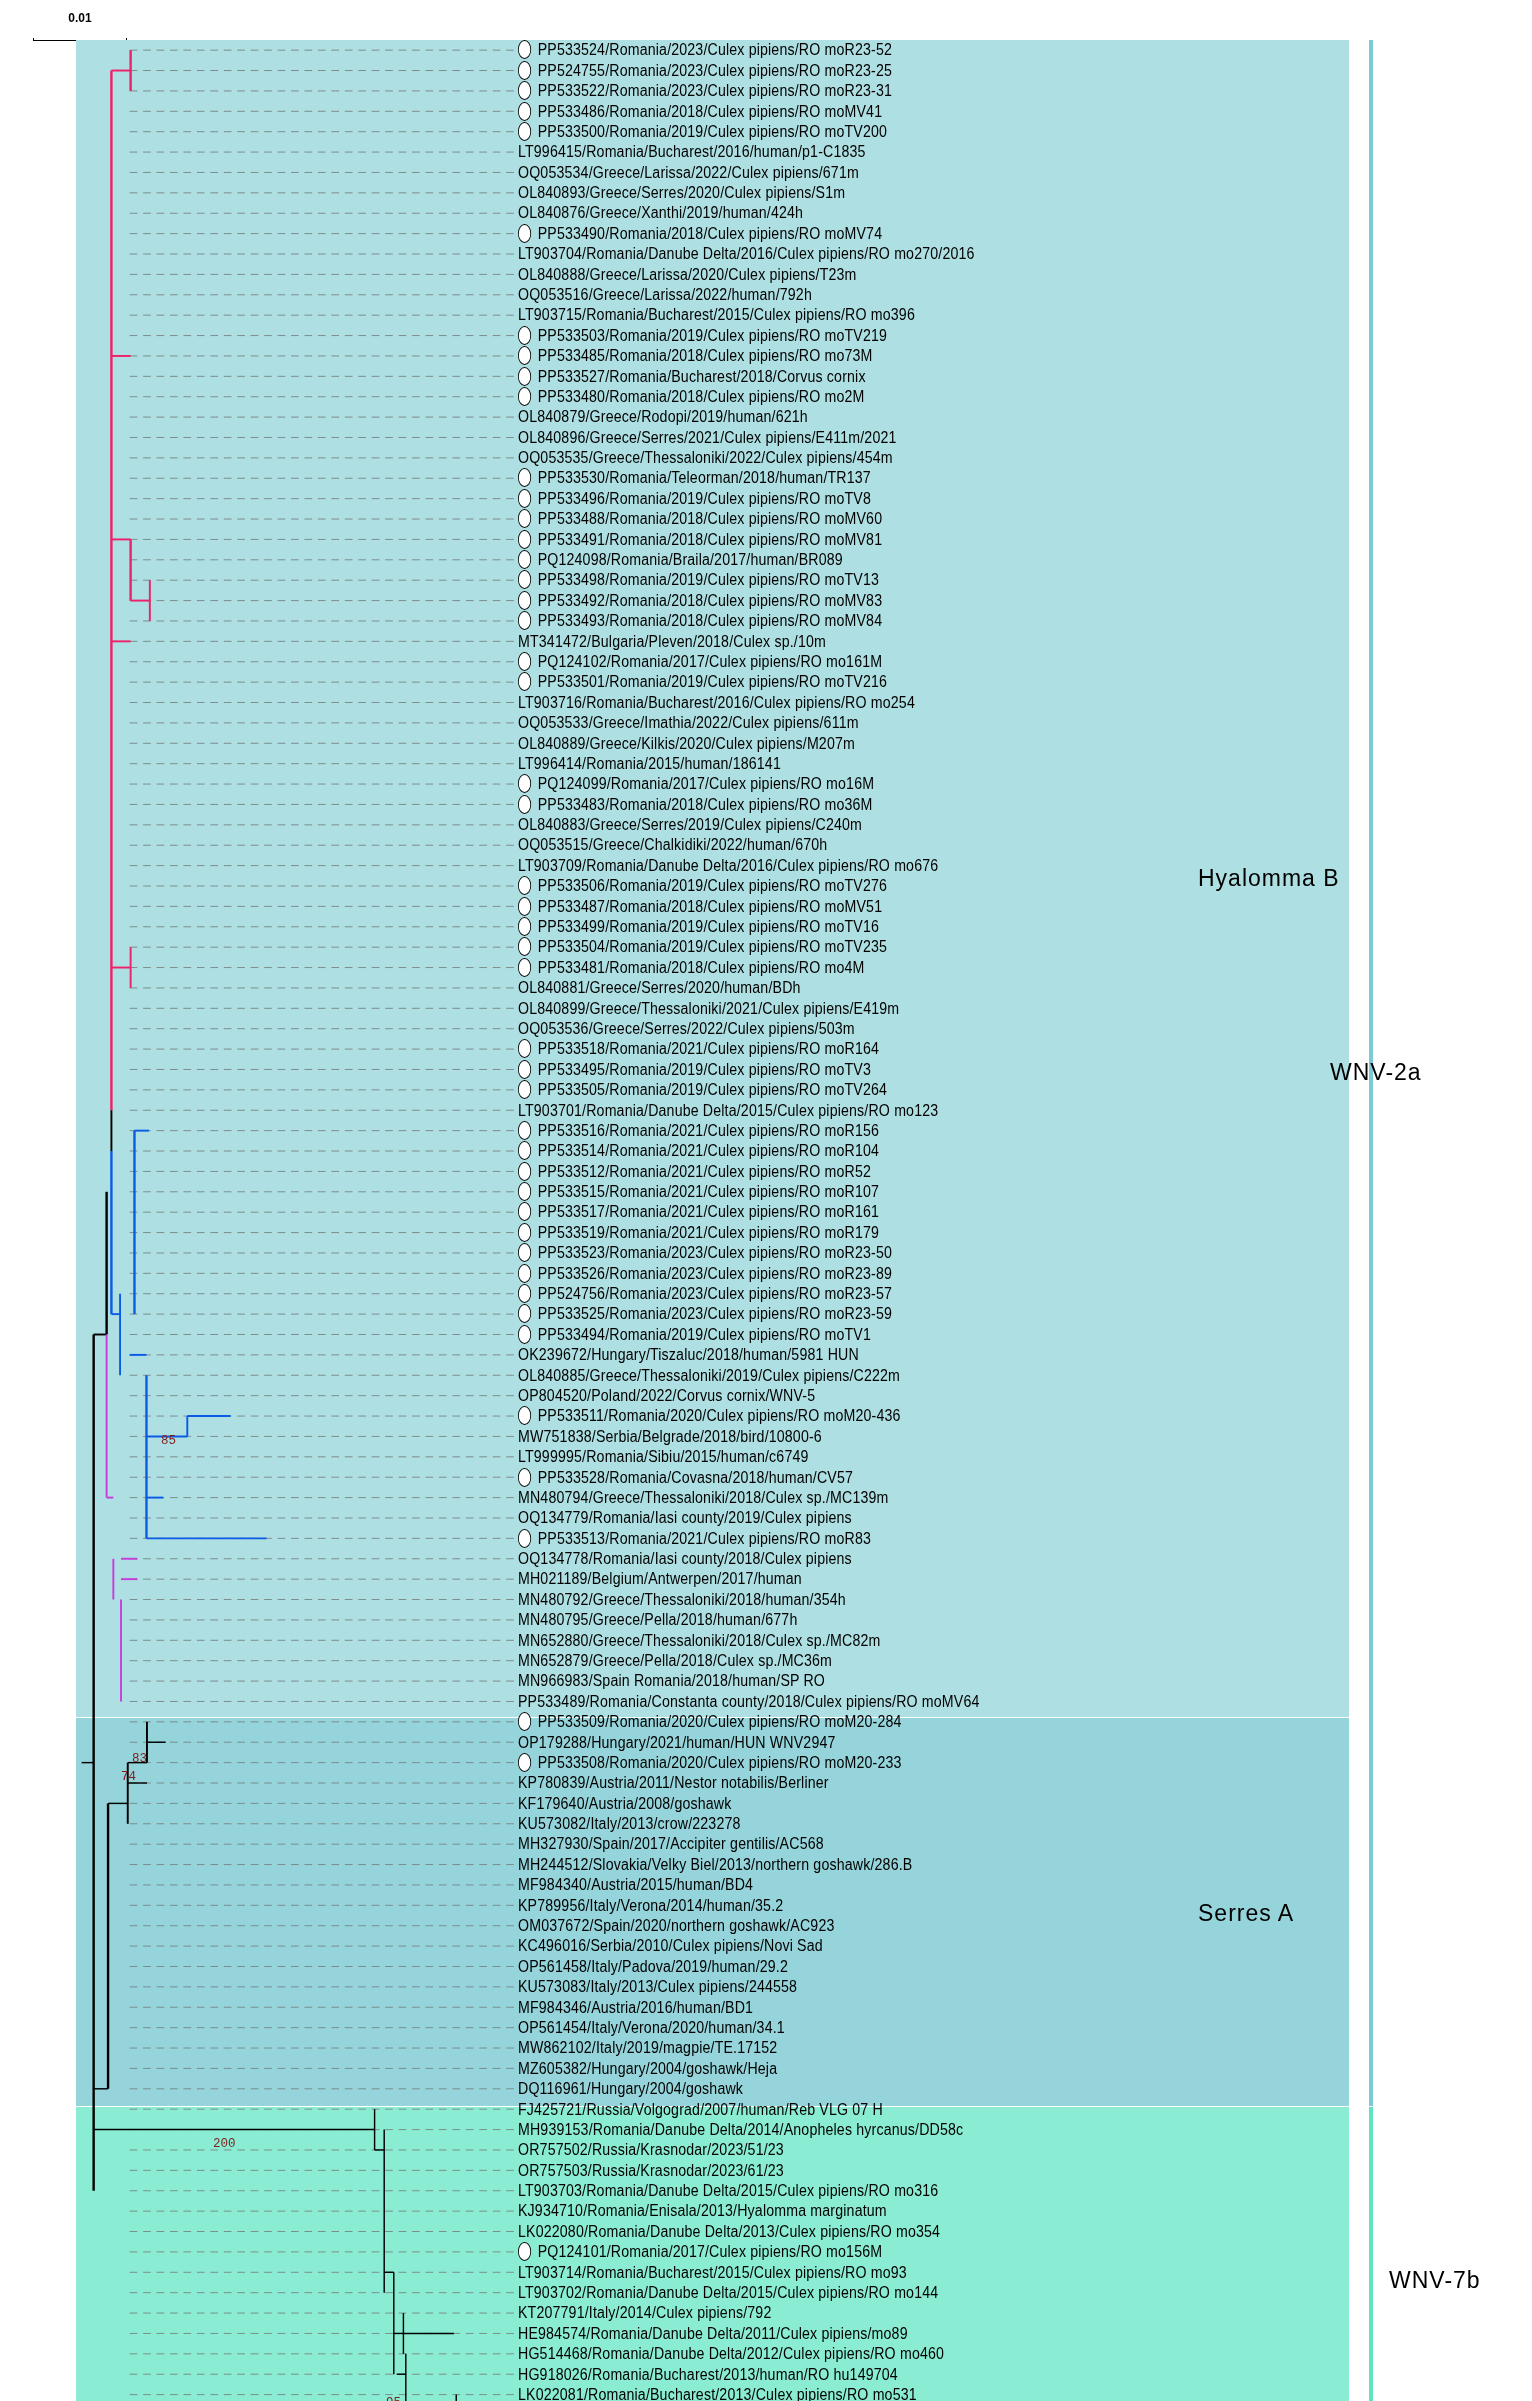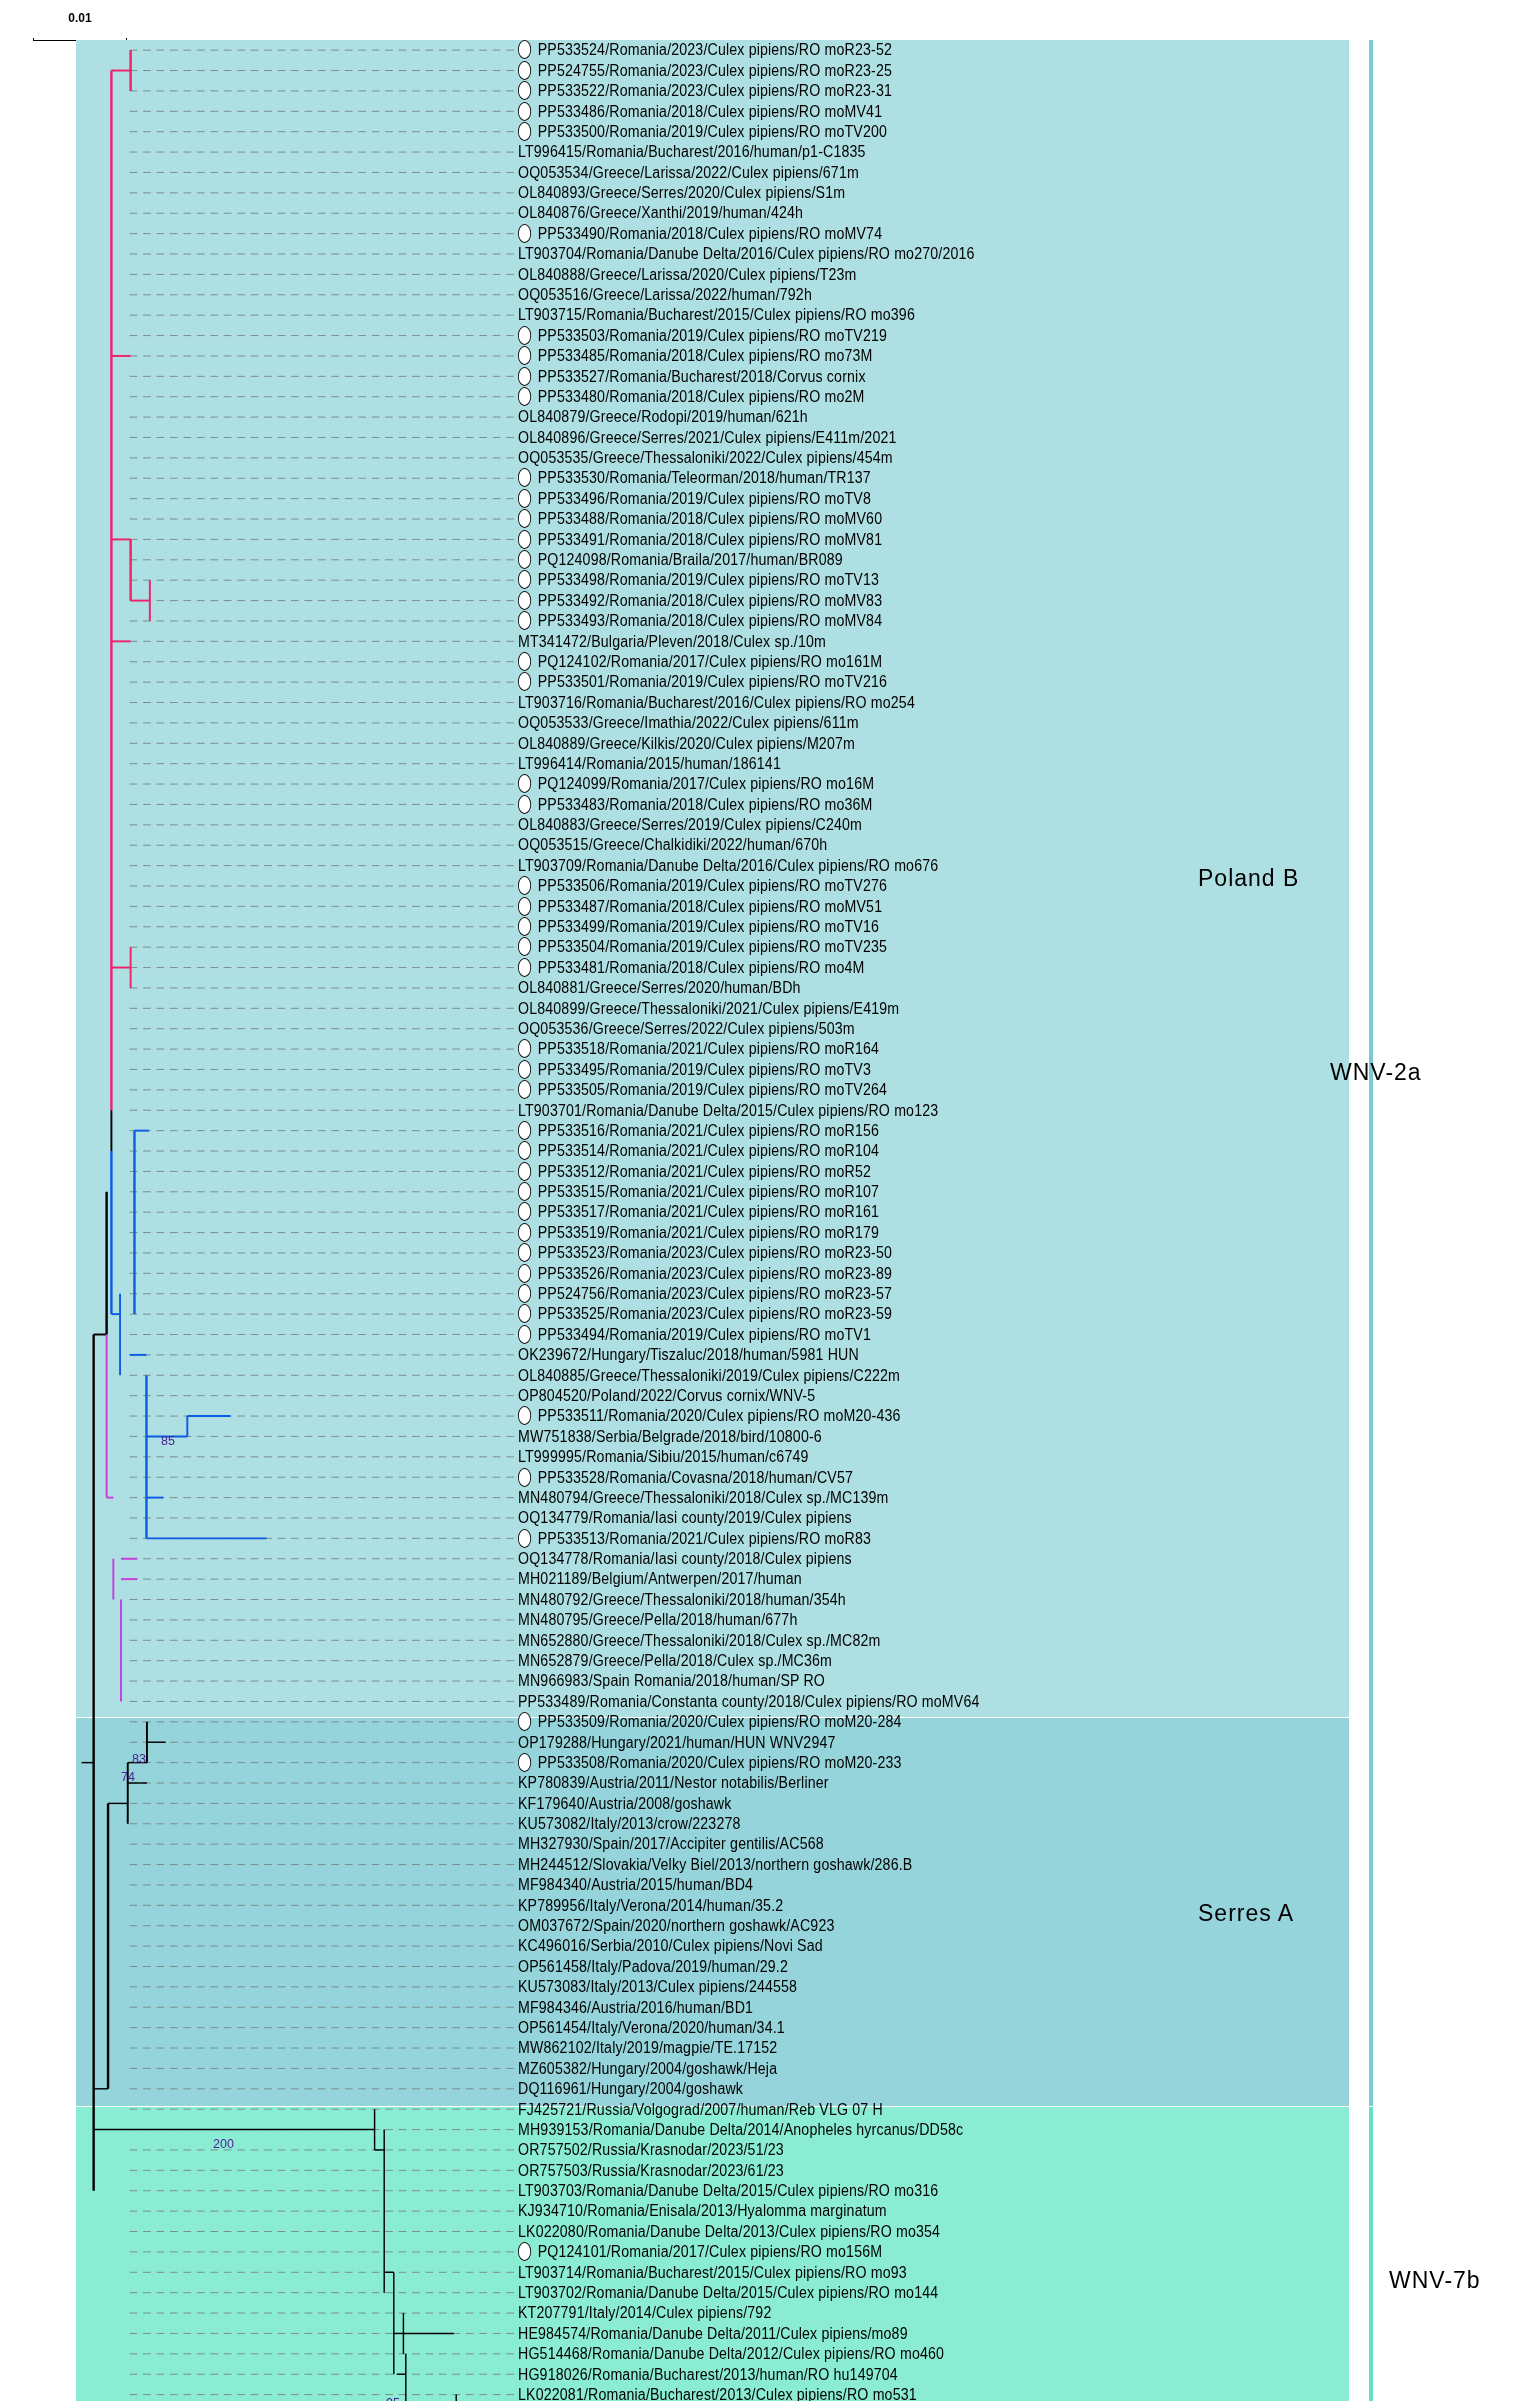--- a/index.html
+++ b/index.html
@@ -3,21 +3,21 @@
 <meta charset="utf-8">
 <style>
   html, body { margin:0; padding:0; background:#ffffff; }
   body { width:1532px; height:2466px; position:relative; overflow:hidden; font-family:"Liberation Sans", sans-serif; }
   #canvas { position:absolute; left:0; top:0; width:1532px; height:2466px; }
   .bg { position:absolute; left:76px; width:1273px; }
   .cbar { position:absolute; left:1369px; width:3.8px; }
   .tip { position:absolute; left:518px; height:19px; display:flex; align-items:center; font-size:17.3px; color:#000; white-space:nowrap; transform:scaleX(0.82); transform-origin:left center; letter-spacing:0.2px; }
   .tip .circ { width:16.3px; height:19px; border:1.4px solid #000; border-radius:50%; background:#fff; box-sizing:border-box; margin-right:7.7px; flex:none; }
   .clabel { position:absolute; font-size:23px; color:#000; letter-spacing:1px; white-space:nowrap; }
-  .boot { position:absolute; font-size:12.5px; color:#4c1d95; }
+  .boot { position:absolute; font-size:12.5px; color:#7f1d1d;font-family:Liberation Mono, monospace; }
   .scale { position:absolute; left:31px; top:10.6px; }
   .scale-text { position:absolute; left:33px; top:0; width:94px; text-align:center; font-size:12px; font-weight:bold; }
   .scale-bar { position:absolute; left:33px; top:27px; width:94px; height:3.8px; border:1.4px solid #000; border-top:none; box-sizing:border-box; }
   svg#tree { position:absolute; left:0; top:0; }
 </style>
 </head>
 <body>
 
 <div id="canvas">
 
@@ -604,21 +604,21 @@
         <span>HG514468/Romania/Danube Delta/2012/Culex pipiens/RO mo460</span>
       </div>
       <div class="tip" style="top: 2365px;">
         <span>HG918026/Romania/Bucharest/2013/human/RO hu149704</span>
       </div>
       <div class="tip" style="top: 2385px;">
         <span>LK022081/Romania/Bucharest/2013/Culex pipiens/RO mo531</span>
       </div>
     </div>
 
-  <div class="clabel" style="left:1198px;top:865px;">Poland B</div>
+  <div class="clabel" style="left:1198px;top:865px;">Hyalomma B</div>
   <div class="clabel" style="left:1198px;top:1900px;">Serres A</div>
 
   <div class="clabel" style="left:1330px;top:1059px;">WNV-2a</div>
   <div class="clabel" style="left:1389px;top:2267px;">WNV-7b</div>
 
   <div class="boot" style="left:161px;top:1434px;">85</div>
   <div class="boot" style="left:132px;top:1752px;">83</div>
   <div class="boot" style="left:121px;top:1770px;">74</div>
   <div class="boot" style="left:213px;top:2137px;">200</div>
   <div class="boot" style="left:386px;top:2396px;">95</div>

